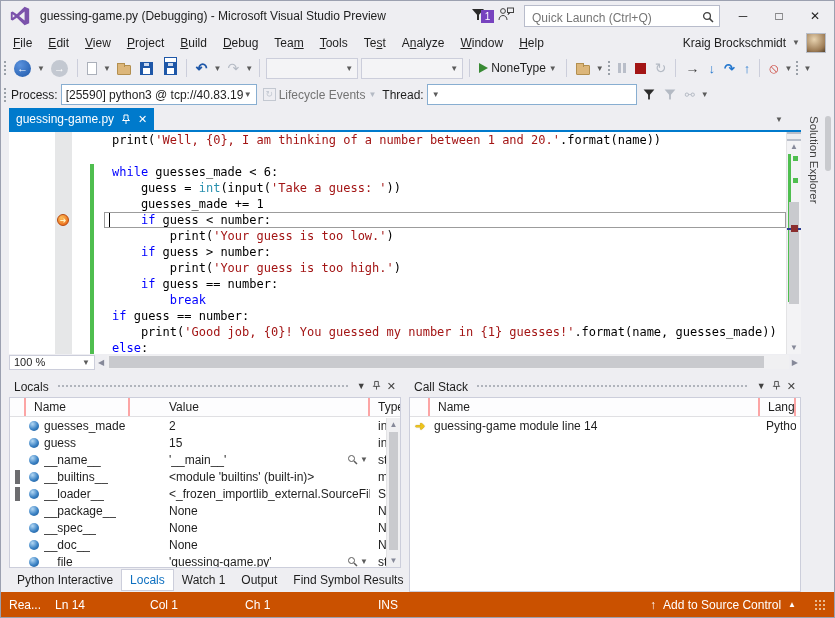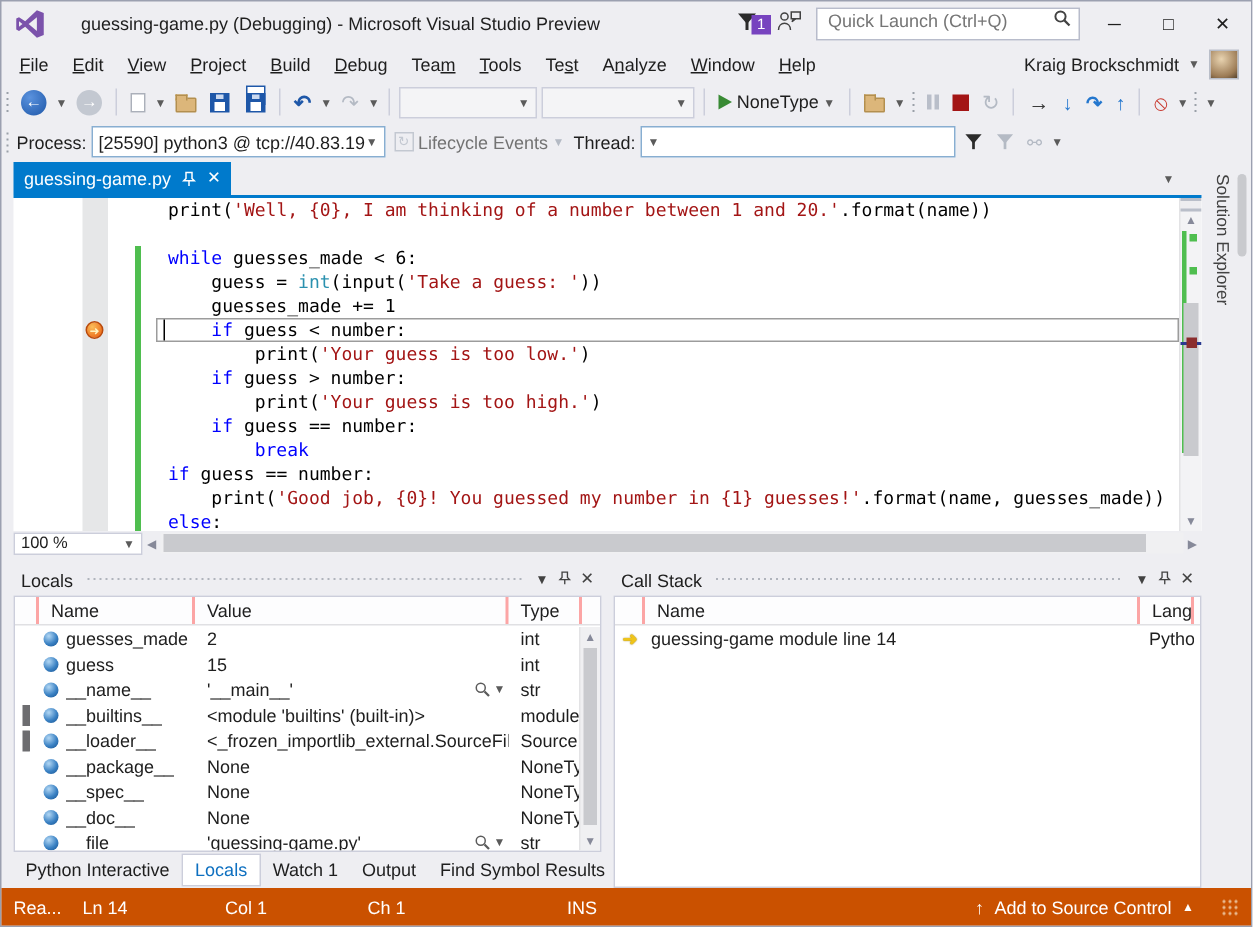--- a/index.html
+++ b/index.html
@@ -7,28 +7,28 @@
   body {
     width:835px; height:618px; overflow:hidden;
     font-family:"Liberation Sans",sans-serif; font-size:12px; color:#1E1E1E;
     background:#EEEEF2;
   }
   .win { width:835px; height:618px; border:1px solid #9BA0B0; display:flex; flex-direction:column; background:#EEEEF2; }
 
   
   .titlebar { height:29px; flex:none; display:flex; align-items:center; padding:0 6px 0 8px; }
   .vslogo { width:22px; height:22px; flex:none; }
-  .title { margin-left:23px; white-space:nowrap; }
+  .title { margin-left:9px; white-space:nowrap; }
   .tb-right { margin-left:auto; display:flex; align-items:center; gap:10px; }
   .flagwrap { position:relative; width:16px; height:16px; }
   .funnel { position:relative; display:inline-block; width:12px; height:13px; }
   .funnel::before { content:""; position:absolute; left:0; top:1px; border-left:6px solid transparent; border-right:6px solid transparent; border-top:7px solid #2B2B2B; }
   .funnel::after { content:""; position:absolute; left:5px; top:6px; width:2px; height:6px; background:#2B2B2B; }
   .badge { position:absolute; left:9px; top:2px; min-width:13px; height:13px; background:#7743BF; color:#fff; font-size:10px; line-height:13px; text-align:center; padding:0 2px; }
-  .quicklaunch { width:176px; height:22px; background:#fff; border:1px solid #B8BCCB; display:flex; align-items:flex-start; padding:0 5px; }
+  .quicklaunch { width:196px; height:22px; background:#fff; border:1px solid #B8BCCB; display:flex; align-items:flex-end; padding:0 5px; }
   .quicklaunch input { border:none; outline:none; flex:1; font:12px "Liberation Sans",sans-serif; color:#6D6D6D; background:transparent; min-width:0; }
   .winbtn { width:26px; text-align:center; font-size:12px; color:#1E1E1E; cursor:default; }
 
   
   .menubar { height:25px; flex:none; display:flex; align-items:center; padding-left:4px; }
   .mi { padding:3px 8px; white-space:nowrap; }
   .menu-user { margin-left:auto; display:flex; align-items:center; gap:6px; padding-right:8px; }
   .avatar { width:20px; height:20px; border:1px solid #B9BEC9; background:radial-gradient(circle at 40% 30%, #E8D3B0, #9C7B55 70%, #54412C); }
   .dd { font-size:8px; color:#5B5B5B; }
 
@@ -123,21 +123,21 @@
   .phead { height:21px; flex:none; display:flex; align-items:center; gap:6px; padding:0 5px; }
   .phead .ptitle { white-space:nowrap; }
   .phead .hgrip { flex:1; height:5px; background-image:radial-gradient(circle,#B0B4BC 0.8px,transparent 0.9px); background-size:4px 4px; margin:0 2px; }
   .phead .hic { font-size:9px; color:#424242; line-height:9px; }
   .grid { flex:1; background:#fff; border:1px solid #CCCEDB; position:relative; overflow:hidden; display:flex; flex-direction:column; }
   .ghead { height:19px; flex:none; display:flex; border-bottom:1px solid #E0E0E3; background:#FDFDFE; }
   .ghead .gc { border-right:2px solid #fca5a5; padding:2px 0 0 8px; white-space:nowrap; overflow:hidden; }
   .gbody { flex:1; overflow:hidden; }
   .grow { height:17px; display:flex; align-items:center; }
   .gc { overflow:hidden; white-space:nowrap; flex:none; }
-  .c-gut { width:16px; } .c-name { width:104px; } .c-val { width:209px; display:flex; align-items:center; } .c-type { width:49px; padding-left:8px; }
+  .c-gut { width:16px; } .c-name { width:104px; } .c-val { width:209px; display:flex; align-items:center;margin-left:31px; } .c-type { width:49px; padding-left:8px; }
   .cs-gut { width:20px; text-align:center; } .cs-name { width:330px; padding-left:4px; } .cs-lang { width:36px; padding-left:6px; }
   .grow .c-name { display:flex; align-items:center; }
   .exp { width:0; height:0; border:4px solid transparent; border-left:5px solid #6D6D70; margin-left:5px; flex:none; }
   .exp.hidden { visibility:hidden; }
   .sphere { width:10px; height:10px; border-radius:50%; flex:none; margin:0 5px 0 3px;
             background:radial-gradient(circle at 35% 30%, #A8D0F0 5%, #3B82C4 55%, #134F8E); }
   .c-val .vtext { flex:1; overflow:hidden; white-space:nowrap; padding-left:8px; }
   .magwrap { display:flex; align-items:center; gap:2px; flex:none; padding-right:2px; }
   .gscroll { position:absolute; top:20px; right:0; bottom:0; width:14px; background:#F0F0F2; border-left:1px solid #E3E3E5; }
   .gscroll .ar { position:absolute; left:0; right:0; text-align:center; font-size:8px; color:#868999; }

